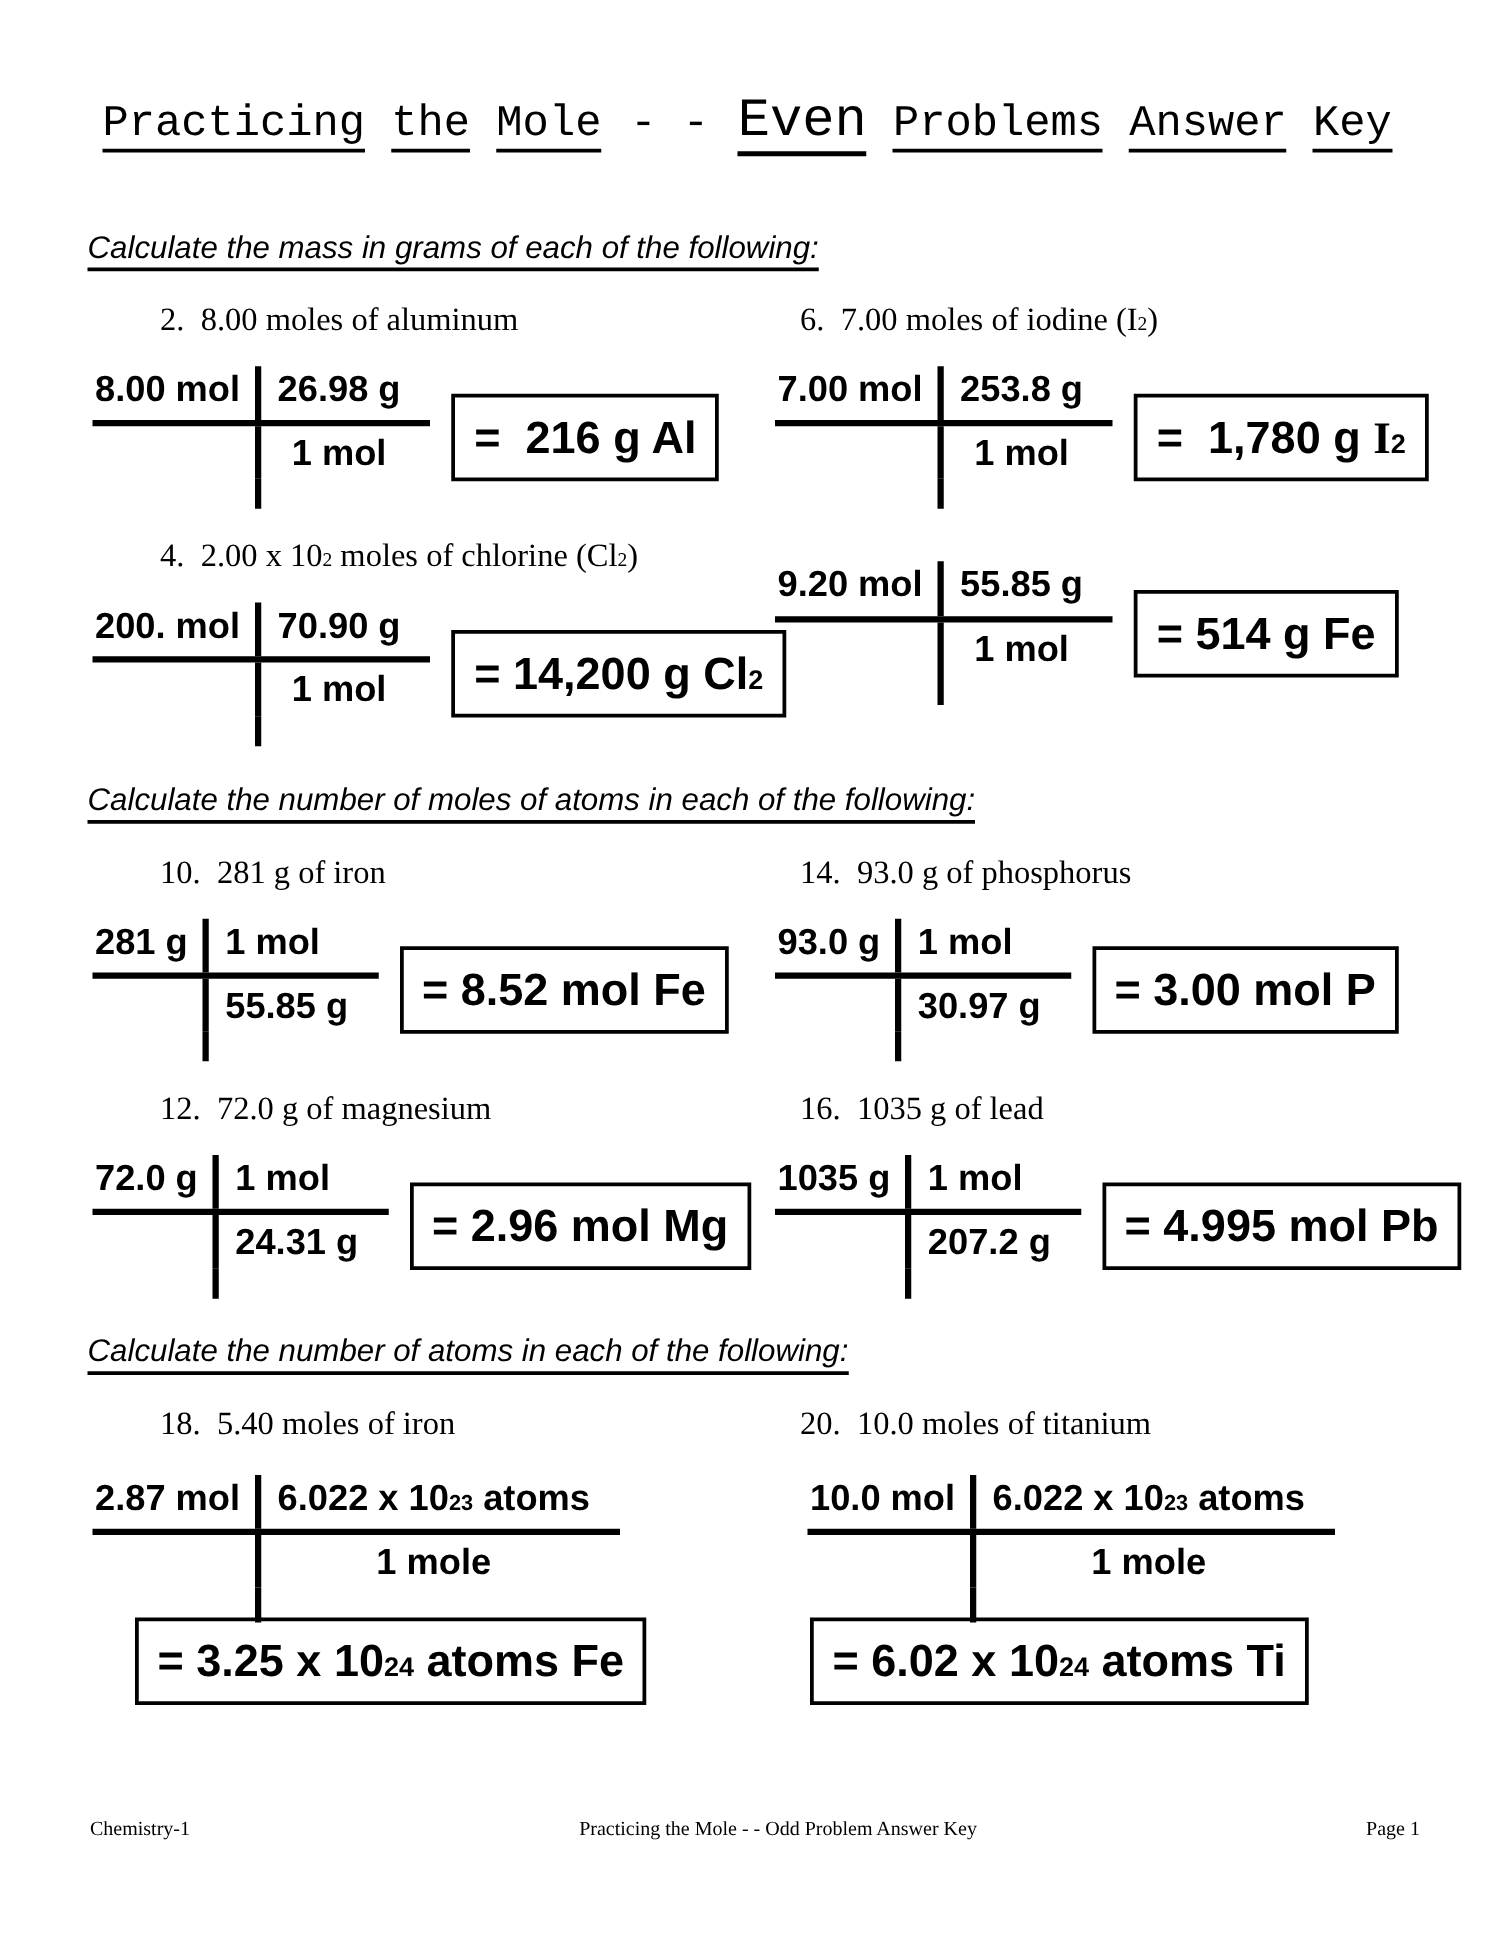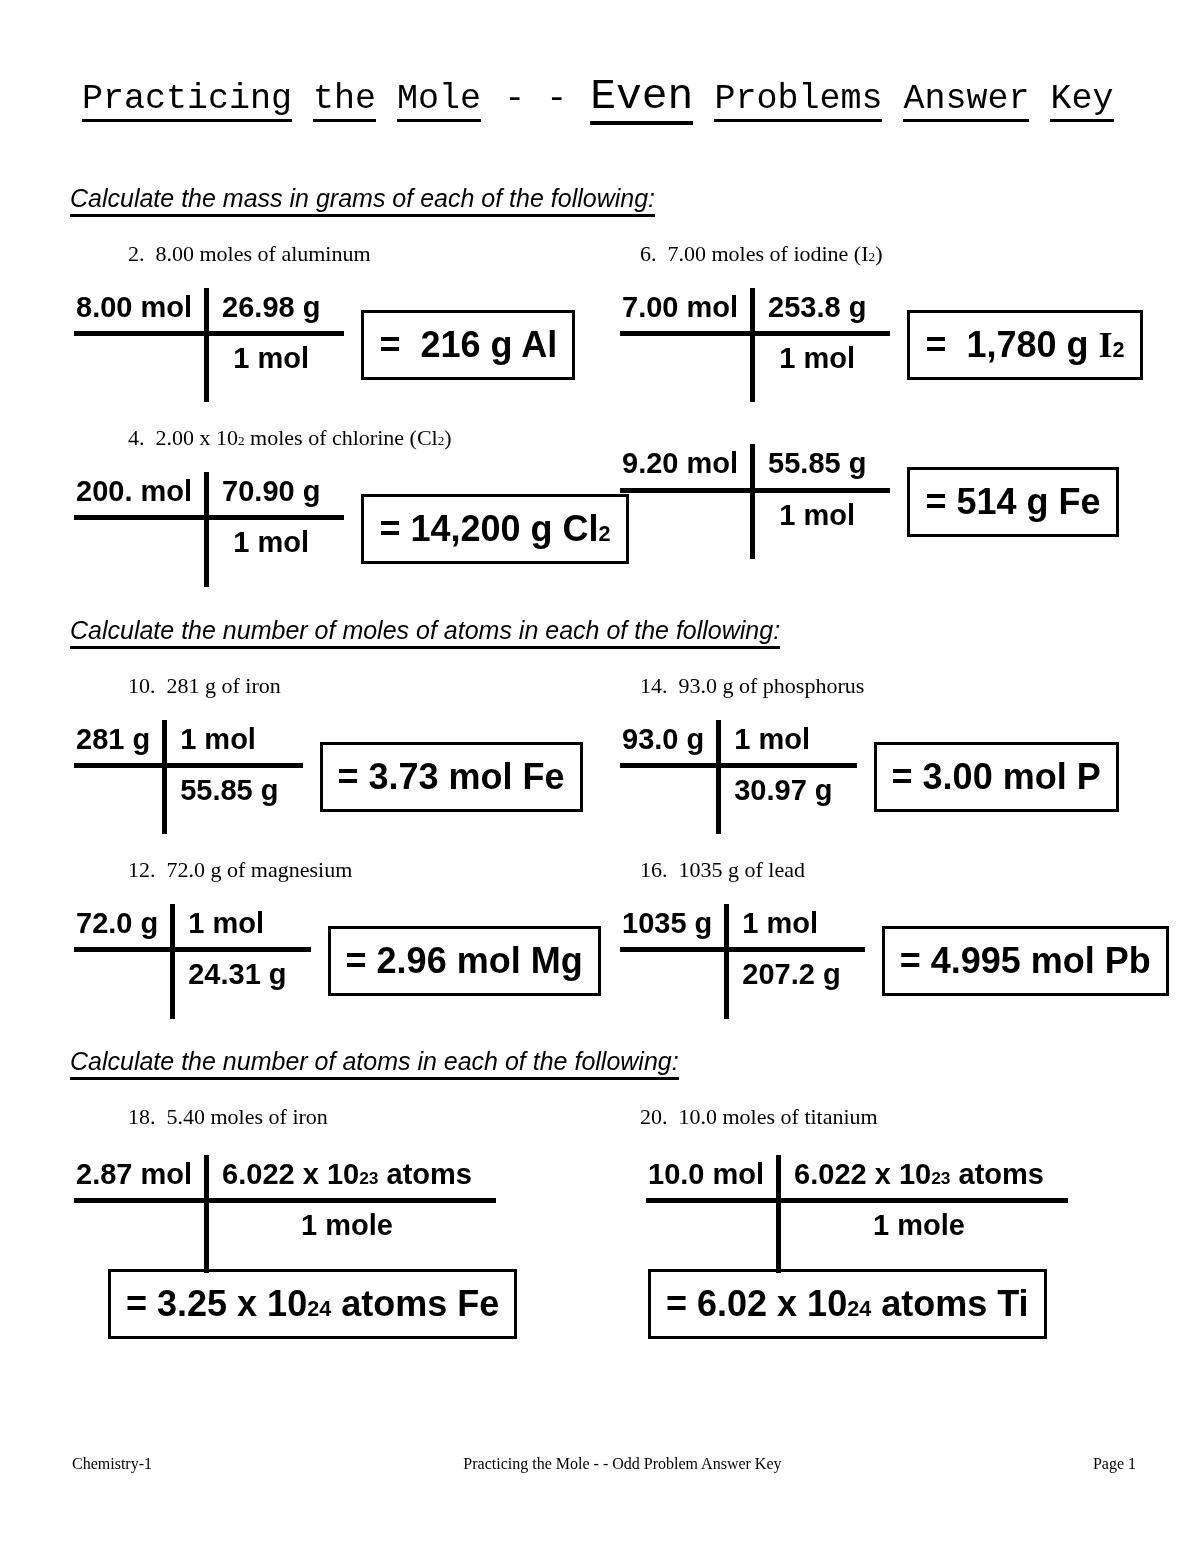--- a/index.html
+++ b/index.html
@@ -45,21 +45,21 @@
   
   .prob-row {
     display: grid;
     grid-template-columns: 540px auto;
     margin-top: 26px;
     align-items: start;
   }
   .prob-row.second { margin-top: 22px; }
   .prob-label {
     font-family: "Liberation Serif", serif;
-    font-size: 22px;
+    font-size: 26px;
     line-height: 1.25;
     white-space: pre;
   }
   .col-left .prob-label { padding-left: 58px; }
   .col-right .prob-label { padding-left: 30px; }
 
   
   .calc {
     display: flex;
     align-items: center;
@@ -201,21 +201,21 @@
         <div class="calc">
           <div class="track">
             <div class="t-tl">281 g</div>
             <div class="t-v1"></div>
             <div class="t-tr">1 mol</div>
             <div class="t-h"></div>
             <div class="t-v2"></div>
             <div class="t-br">55.85 g</div>
             <div class="t-v3"></div>
           </div>
-          <div class="answer-box">= 3.73 mol Fe</div>
+          <div class="answer-box">= 8.52 mol Fe</div>
         </div>
       </div>
       <div class="col-right">
         <div class="prob-label">14.  93.0 g of phosphorus</div>
         <div class="calc">
           <div class="track">
             <div class="t-tl">93.0 g</div>
             <div class="t-v1"></div>
             <div class="t-tr">1 mol</div>
             <div class="t-h"></div>

